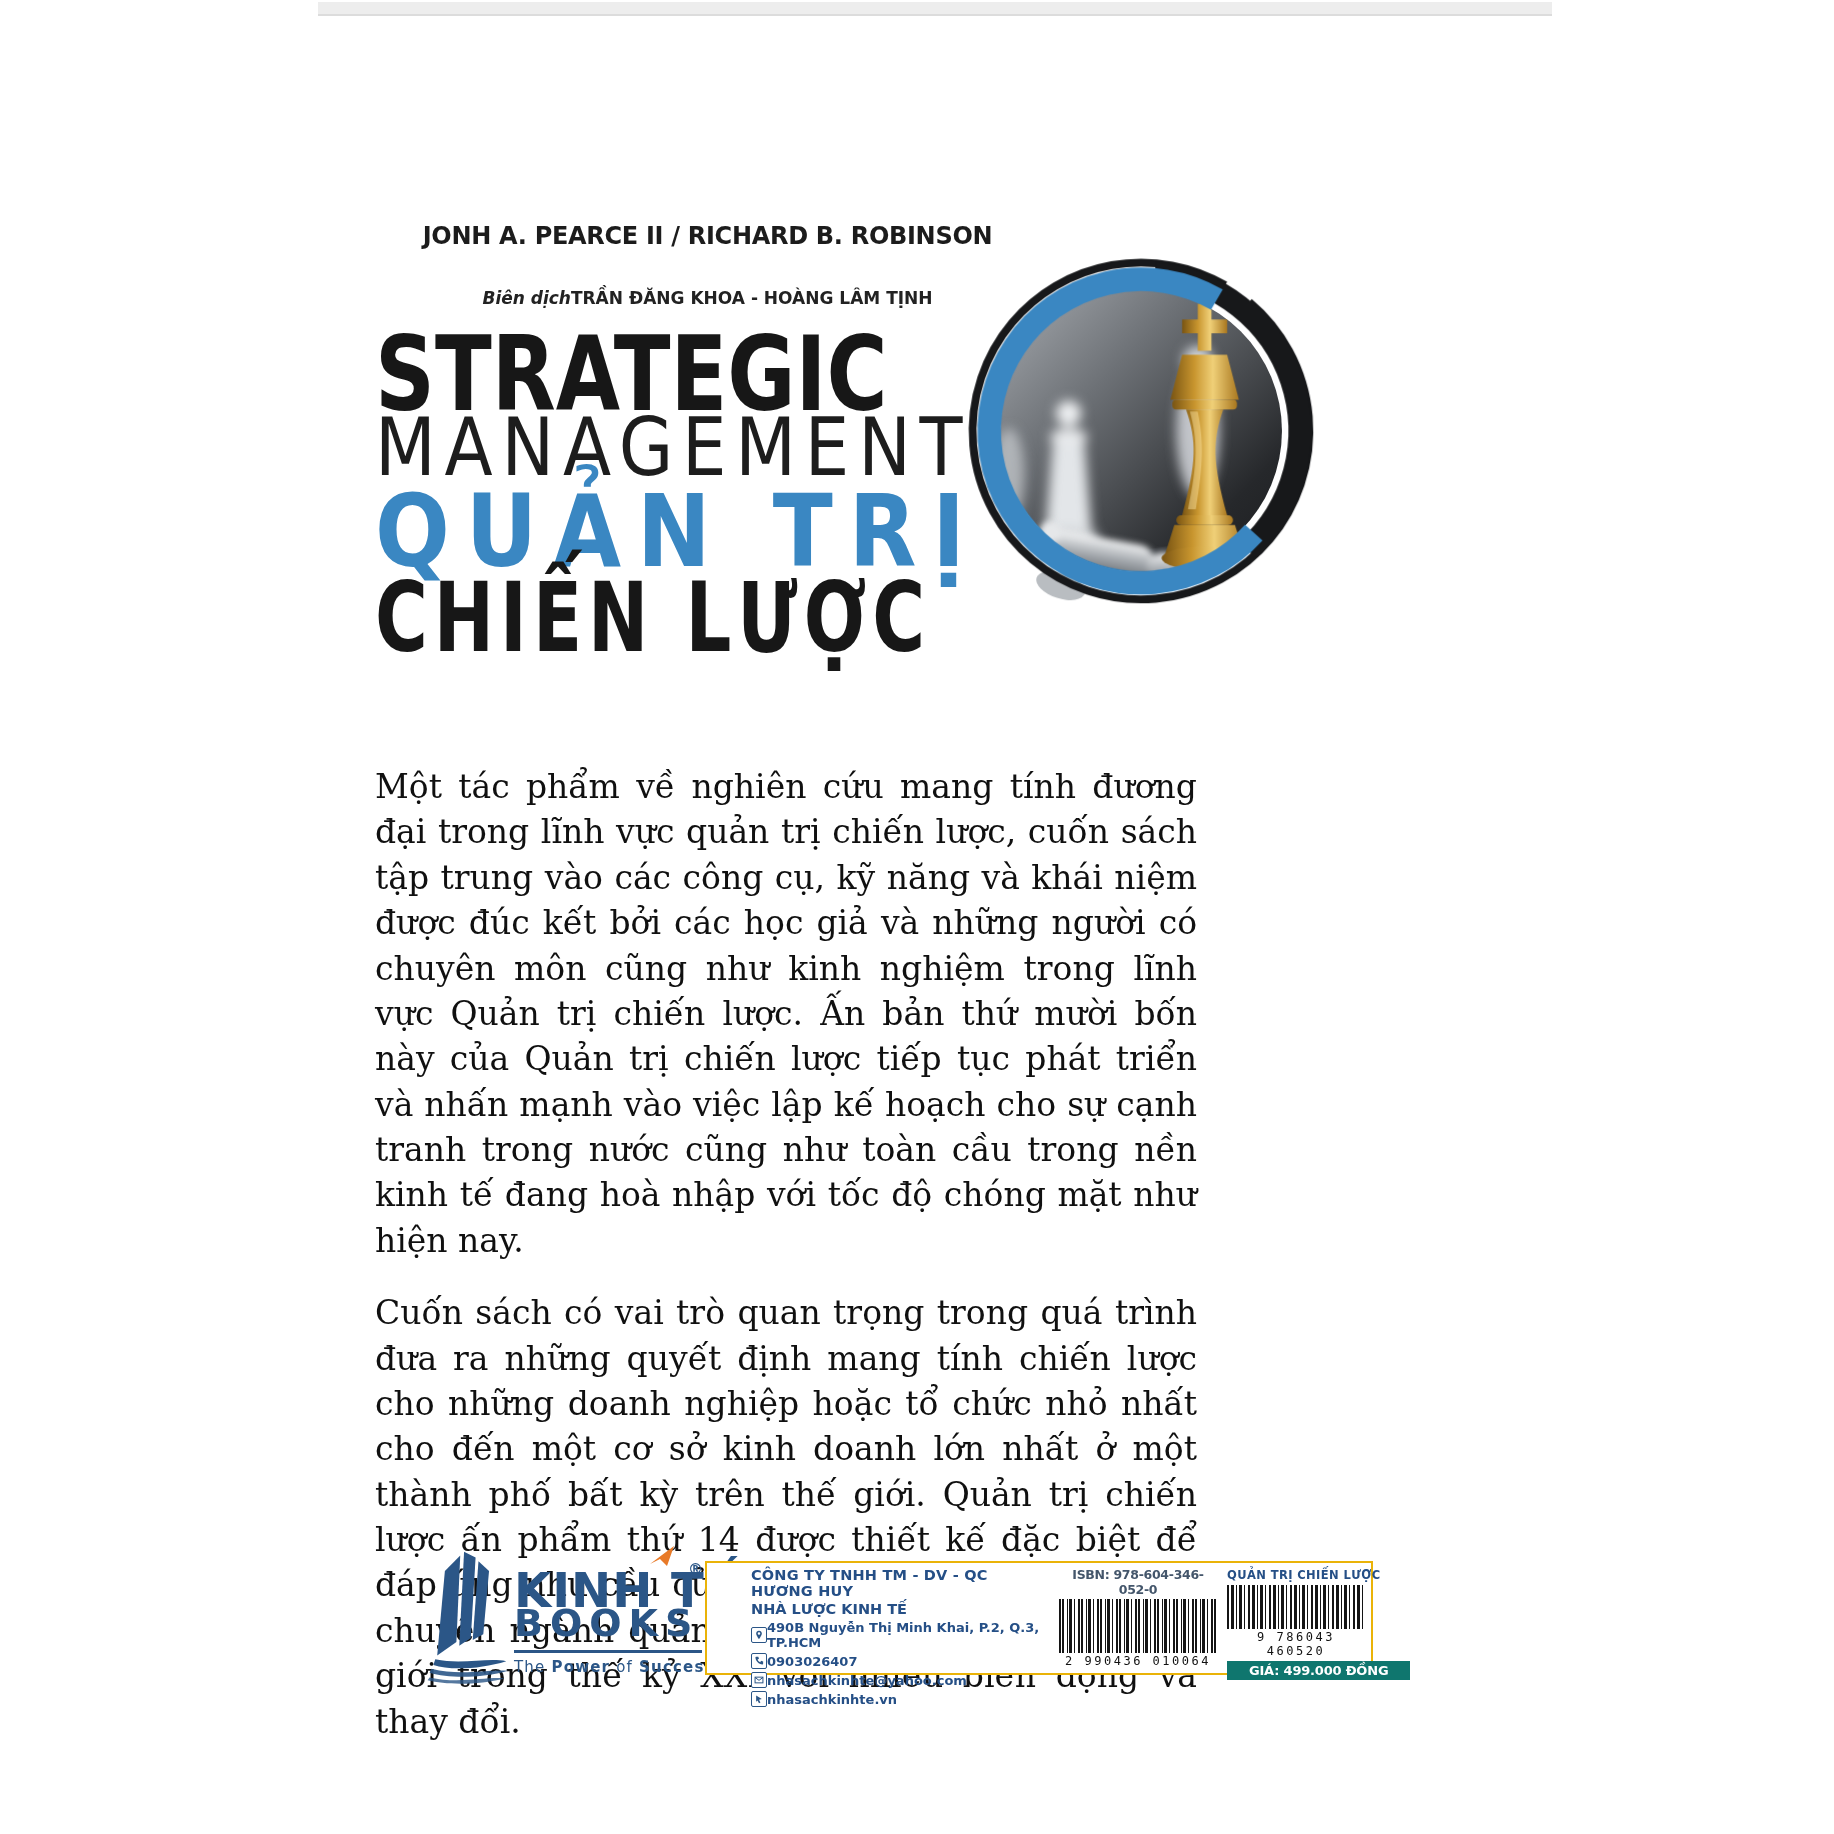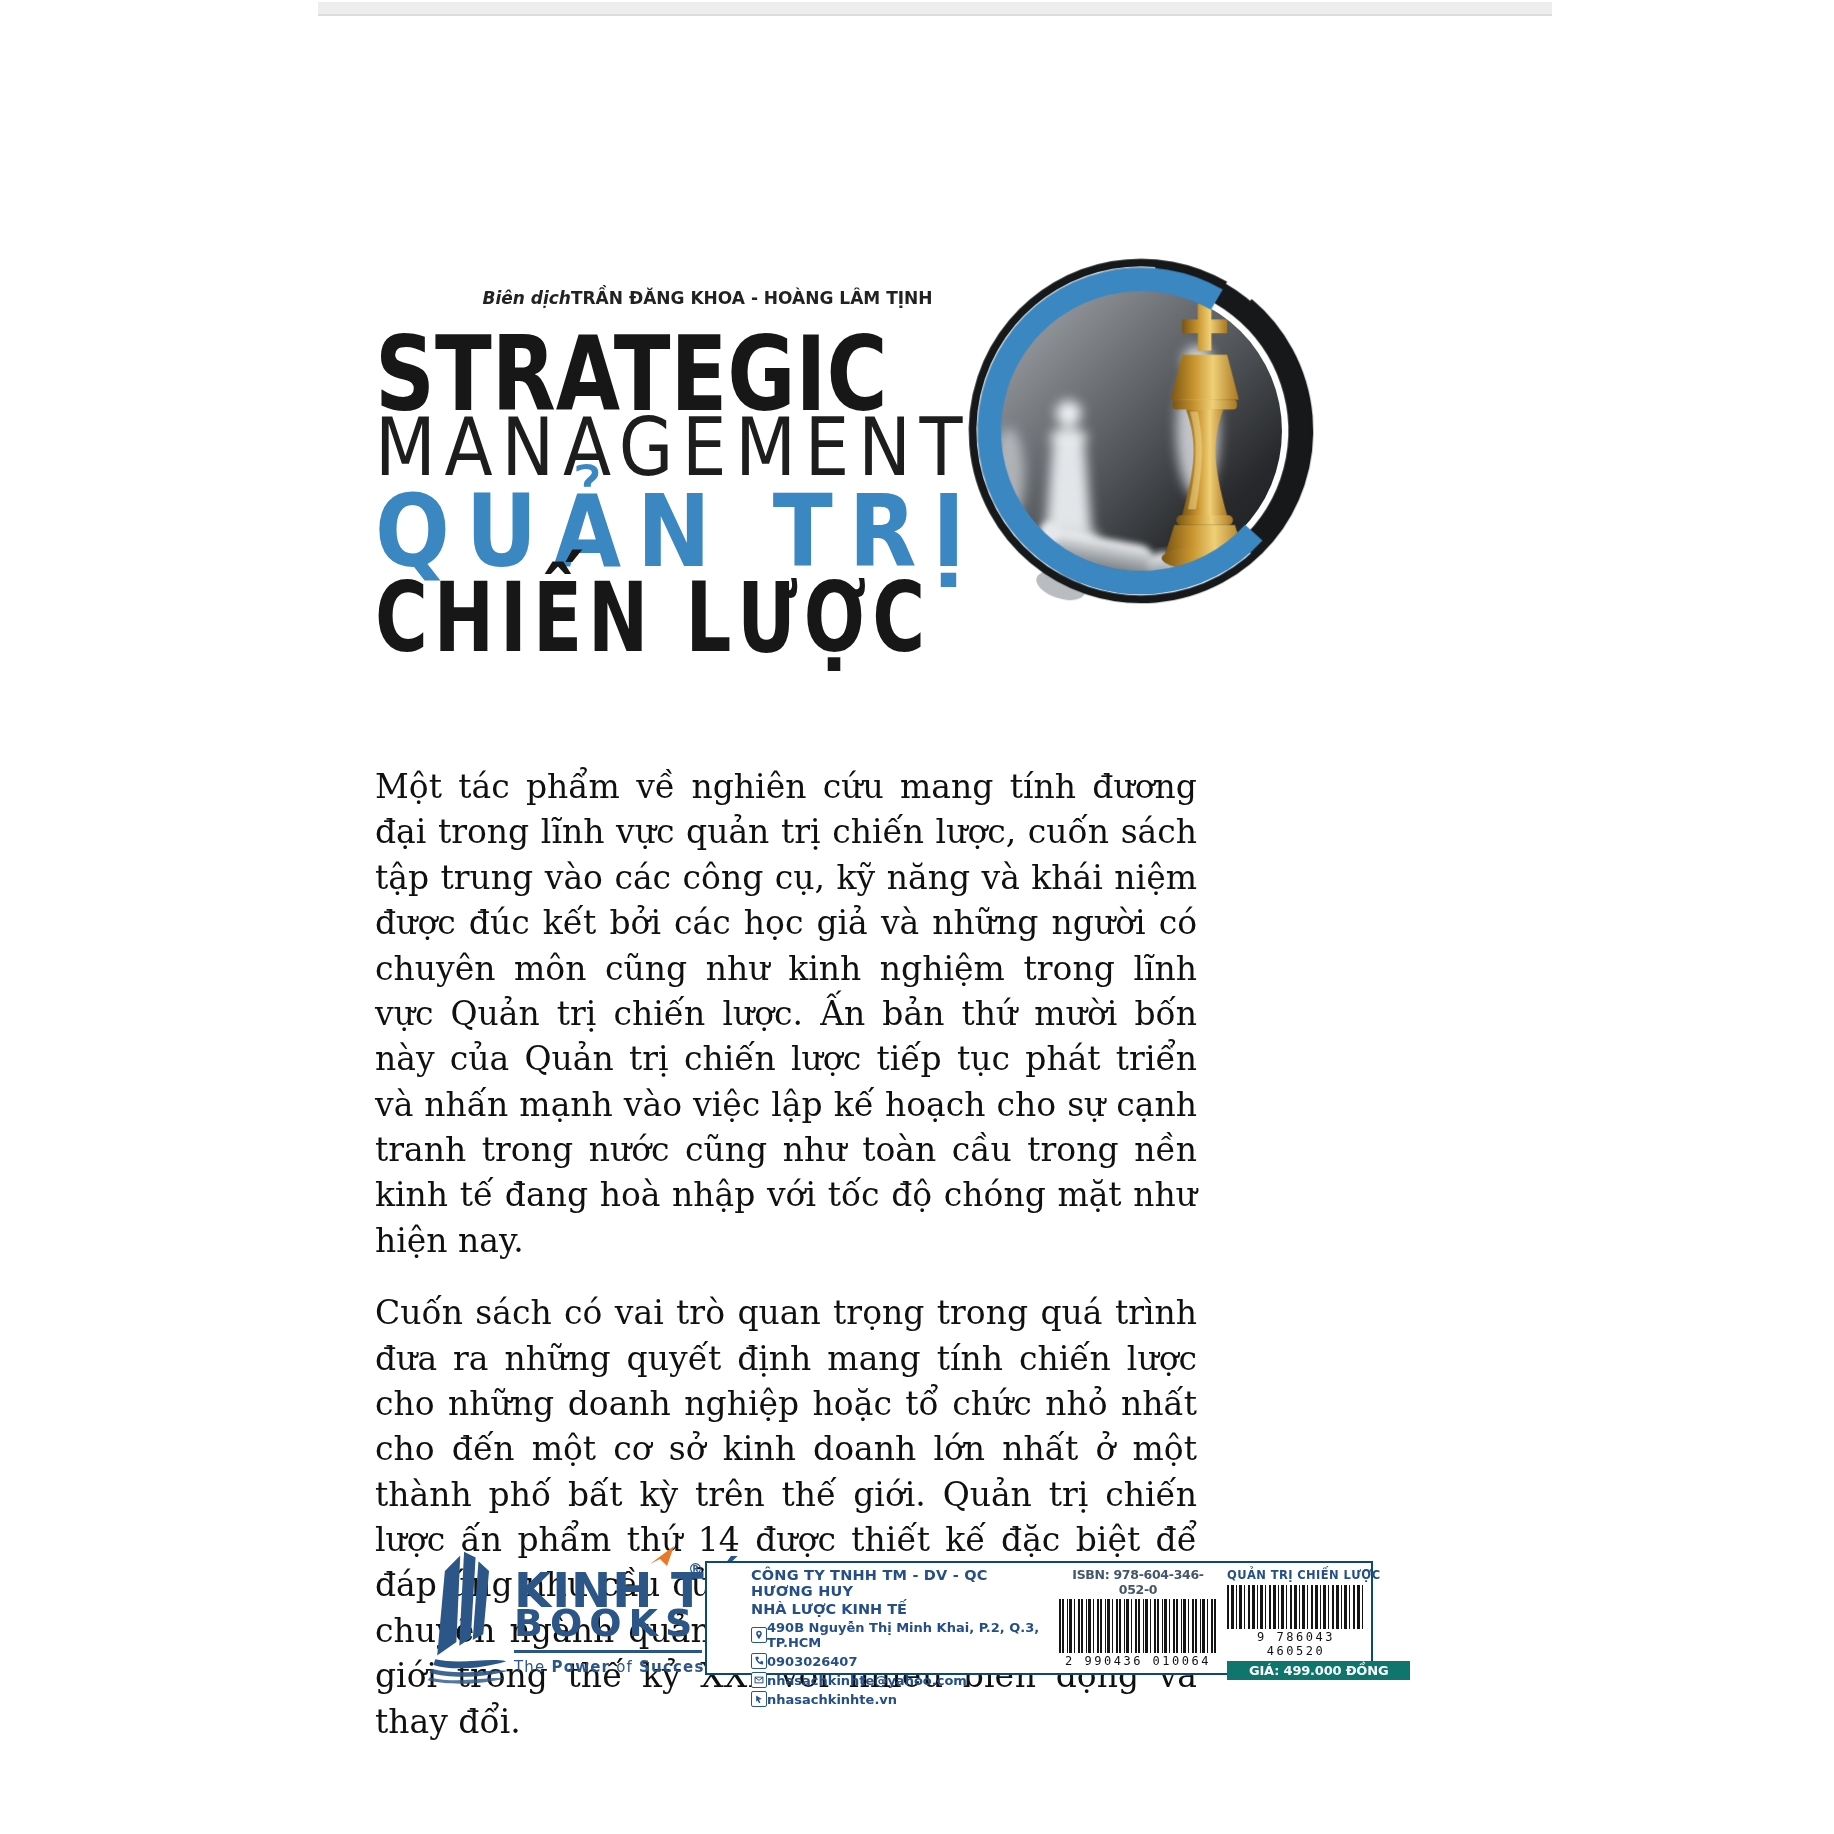--- a/index.html
+++ b/index.html
@@ -33,21 +33,21 @@
              color:#2b5687;letter-spacing:1px;line-height:1;text-align:right;}
   .logo-reg{position:absolute;left:688px;top:1560px;font-size:15px;color:#2b5687;font-weight:bold;}
   .logo-arrow{position:absolute;left:650px;top:1546px;width:26px;height:22px;}
   .logo-books{position:absolute;left:514px;top:1604px;font-size:38px;font-weight:bold;
               color:#2b5687;letter-spacing:7px;line-height:1;}
   .logo-rule{position:absolute;left:514px;top:1650px;width:188px;height:3px;background:#2b5687;}
   .logo-tag{position:absolute;left:514px;top:1658px;width:190px;font-size:15px;color:#2b5687;
             letter-spacing:1.2px;white-space:nowrap;}
   .logo-tag .b{font-weight:bold;}
   .info-box{position:absolute;left:705px;top:1561px;width:664px;height:110px;
-            border:2px solid #0c4a6e;background:#fff;}
+            border:2px solid #eab308;background:#fff;}
   .company{position:absolute;left:44px;top:4px;width:300px;color:#254f86;}
   .company .c1{font-size:14.5px;font-weight:bold;letter-spacing:0.2px;}
   .company .c2{font-size:14.5px;font-weight:bold;margin-top:2px;}
   .contact{display:flex;align-items:center;margin-top:3px;font-size:13px;font-weight:bold;color:#254f86;}
   .cicon{width:14px;height:14px;border:1.5px solid #2b5687;border-radius:2px;flex:0 0 auto;
          display:flex;align-items:center;justify-content:center;background:#fff;}
   .cicon svg{width:10px;height:10px;}
   .isbn-block{position:absolute;left:352px;top:4px;width:158px;text-align:center;}
   .isbn-label{font-size:12.5px;font-weight:bold;color:#44566b;letter-spacing:-0.3px;}
   .barcode{height:54px;margin-top:2px;
@@ -65,20 +65,21 @@
   .price-badge{display:inline-block;margin-top:3px;background:#0f766e;color:#fff;
                font-size:13px;font-weight:bold;letter-spacing:-0.2px;padding:2px 22px;white-space:nowrap;}
 </style>
 </head>
 <body>
 
 <div class="page">
 
   <div class="top-strip"></div>
 
+  <div class="authors">JONH A. PEARCE II / RICHARD B. ROBINSON</div>
   <div class="translators">
     <span class="pfx">Biên dịch</span><span class="names">TRẦN ĐĂNG KHOA - HOÀNG LÂM TỊNH</span>
   </div>
   <div class="t-line t1">STRATEGIC</div>
   <div class="t-line t2">MANAGEMENT</div>
   <div class="t-line t3" style="color:#3a87c2;">QUẢN TRỊ</div>
   <div class="t-line t4">CHIẾN LƯỢC</div>
 
   <div class="badge">
     <svg viewBox="0 0 380 380" width="372" height="372">

